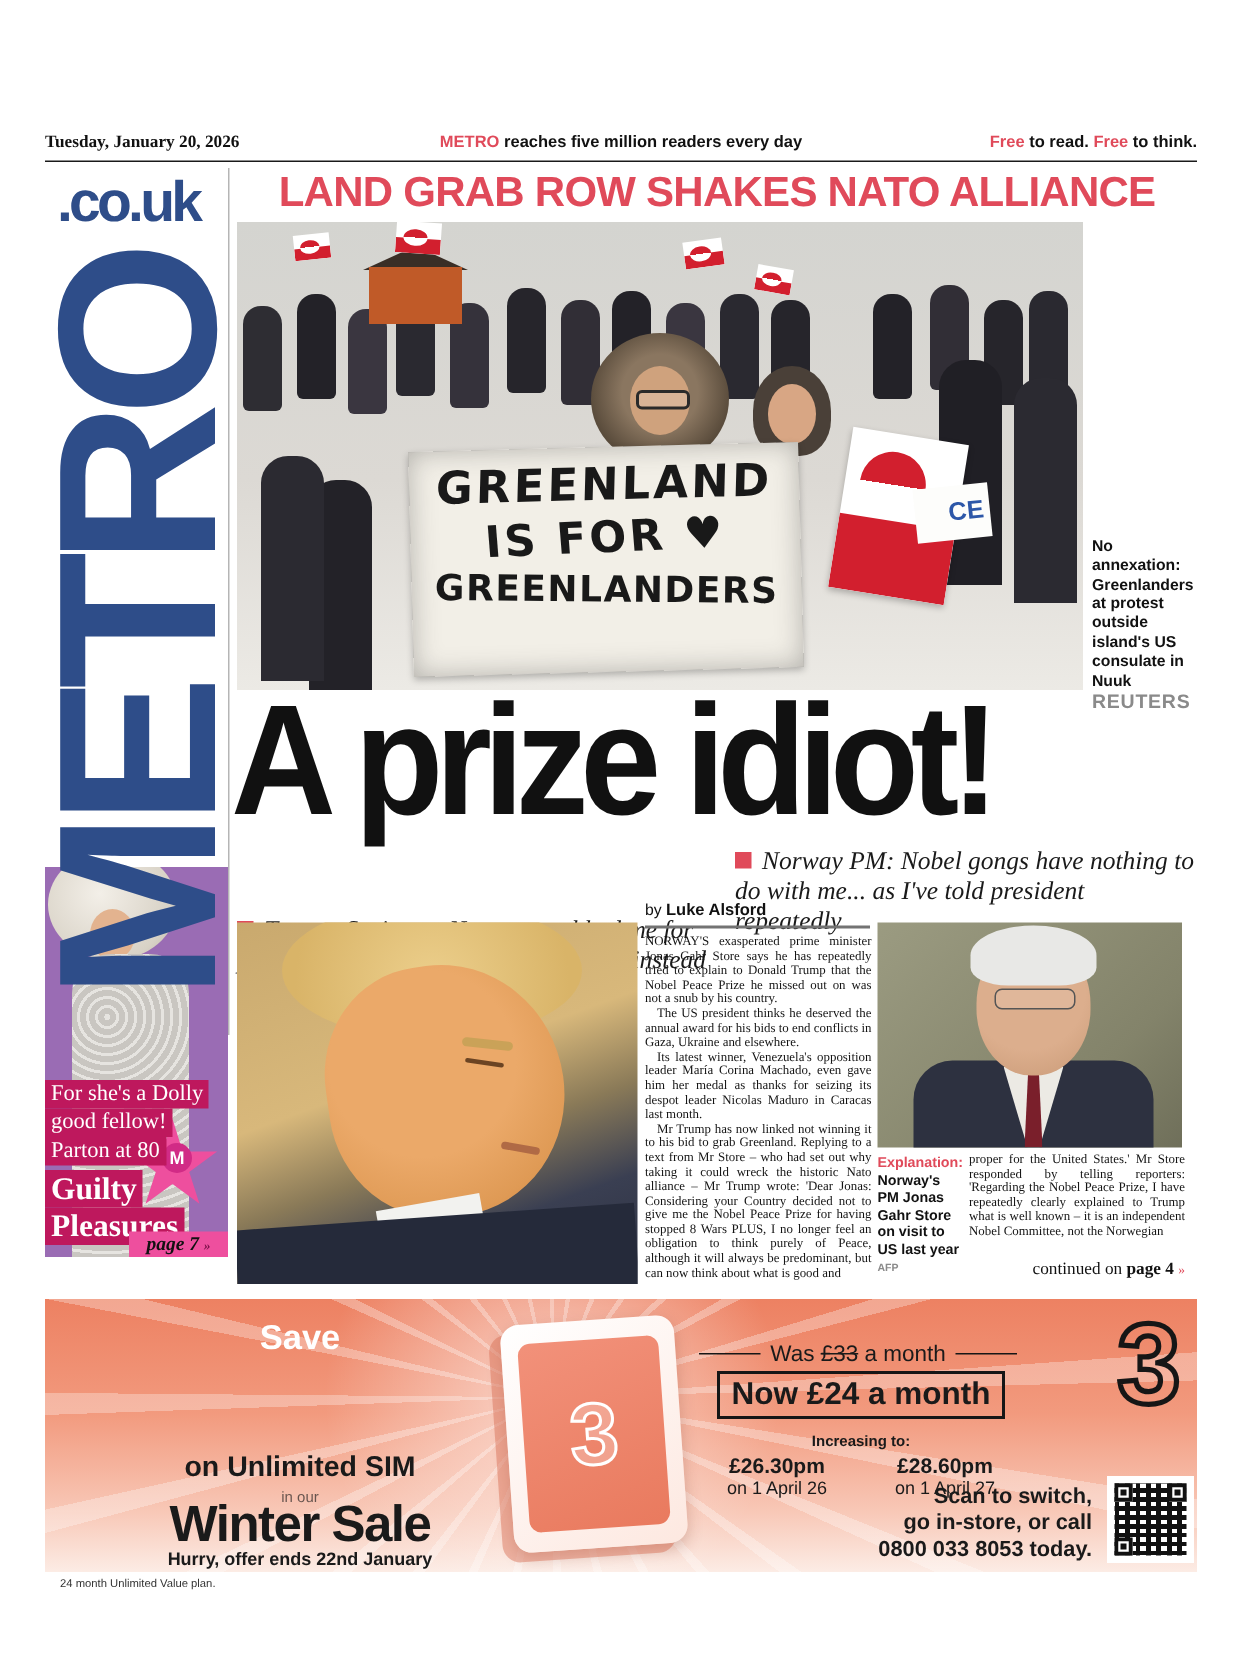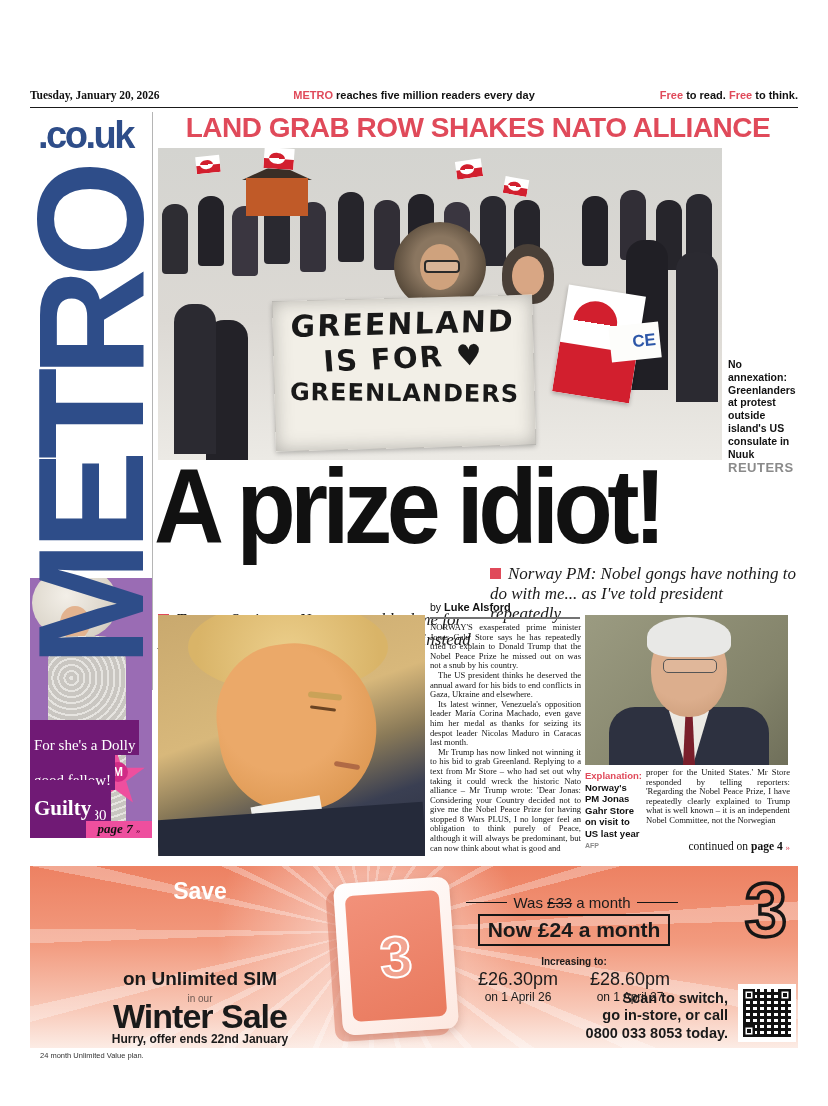--- a/index.html
+++ b/index.html
@@ -16,21 +16,21 @@
   
   #masthead{left:30px;top:112px;width:122px;height:578px;border-right:1px solid #b5b5b5;z-index:5;}
   #masthead .domain{position:absolute;left:8px;top:2px;width:114px;font-size:38px;font-weight:bold;letter-spacing:-2.5px;color:#2e4d89;}
   #masthead .vbrand{position:absolute;left:50%;top:53%;transform:translate(-50%,-50%) rotate(-90deg);white-space:nowrap;font-size:150px;font-weight:bold;letter-spacing:-9px;color:#2e4d89;line-height:1;}
 
   
   #dolly{left:30px;top:578px;width:122px;height:260px;background:#9a6cb4;overflow:hidden;z-index:4;}
   #dolly .hair{position:absolute;left:2px;top:-12px;width:86px;height:74px;border-radius:50%;background:radial-gradient(circle at 40% 40%,#f3efe8,#d8d2c6 70%,#b9b2a4);}
   #dolly .face{position:absolute;left:30px;top:28px;width:30px;height:34px;border-radius:50%;background:#e3b38f;}
   #dolly .dress{position:absolute;left:18px;top:58px;width:78px;height:210px;border-radius:26px 26px 0 0;background:repeating-radial-gradient(circle at 30% 20%,#e6e4e0 0 2px,#c9c6c1 2px 6px);}
-  .strip{display:inline-block;background:#701a75;color:#fff;font-family:"Liberation Serif",serif;padding:16px 4px 1px 4px;}
+  .strip{display:inline-block;background:#be185d;color:#fff;font-family:"Liberation Serif",serif;padding:0 4px 1px 4px;}
   #dolly-lines{position:absolute;left:0;top:142px;line-height:18px;font-size:15px;z-index:3;}
   #strand{position:absolute;left:0;top:202px;line-height:24px;font-size:21px;font-weight:bold;z-index:3;}
   #dolly .star{position:absolute;right:6px;top:168px;width:62px;height:62px;background:#ee4f9e;clip-path:polygon(50% 0%,61% 35%,98% 35%,68% 57%,79% 91%,50% 70%,21% 91%,32% 57%,2% 35%,39% 35%);z-index:2;}
   #dolly .mbadge{position:absolute;right:24px;top:184px;width:20px;height:20px;border-radius:50%;background:#d12b86;color:#fff;font-size:12px;font-weight:bold;text-align:center;line-height:20px;z-index:3;}
   #dolly .pageref{position:absolute;right:0;bottom:0;left:56px;height:17px;background:#ee4f9e;color:#111;font-family:"Liberation Serif",serif;font-style:italic;font-weight:bold;font-size:13px;text-align:center;line-height:16px;z-index:3;}
   #dolly .pageref .arw{font-size:9px;color:#7a1048;}
 
   
   #banner{left:158px;top:112px;width:640px;height:34px;text-align:center;}
   #banner span{font-size:28px;font-weight:bold;letter-spacing:-0.5px;color:#e04a5a;}
@@ -127,21 +127,21 @@
   #ad .sim .inner{position:absolute;left:11px;top:13px;right:11px;bottom:13px;border-radius:8px;background:linear-gradient(160deg,#f2917a,#e97a5e);display:flex;align-items:center;justify-content:center;}
   #ad .sim .three{font-size:58px;font-weight:bold;color:rgba(255,255,255,.25);-webkit-text-stroke:2px #fff;}
   #ad .logo3{position:absolute;left:700px;top:0px;width:72px;height:84px;font-size:76px;font-weight:bold;color:#161616;-webkit-text-fill-color:rgba(0,0,0,0);-webkit-text-stroke:3.5px #161616;text-align:center;}
   #ad .wasrow{position:absolute;left:436px;top:28px;width:212px;display:flex;align-items:center;gap:6px;font-size:15px;}
   #ad .wasrow::before,#ad .wasrow::after{content:"";flex:1;height:1.5px;background:#161616;}
   #ad .wasrow .strike{text-decoration:line-through;}
   #ad .nowbox{position:absolute;left:448px;top:48px;width:188px;height:28px;border:2.5px solid #161616;text-align:center;font-weight:bold;font-size:21px;line-height:28px;}
   #ad .increasing{position:absolute;left:448px;top:90px;width:192px;text-align:center;font-weight:bold;font-size:10px;}
   #ad .prices{position:absolute;left:436px;top:103px;width:216px;display:flex;justify-content:space-between;text-align:center;}
   #ad .prices .p{width:104px;}
-  #ad .prices .val{font-weight:normal;font-size:18px;}
+  #ad .prices .val{font-weight:bold;font-size:14px;}
   #ad .prices .date{font-size:12px;}
   #ad .scan{position:absolute;left:470px;top:124px;width:228px;text-align:right;font-weight:bold;font-size:14.5px;line-height:1.2;}
   #ad .qr{position:absolute;left:708px;top:118px;width:58px;height:58px;background:#fff;padding:0;}
   #ad .qr .mod{position:absolute;left:5px;top:5px;width:48px;height:48px;
       background:repeating-linear-gradient(90deg,#111 0 3px,transparent 3px 7px),repeating-linear-gradient(0deg,#111 0 3px,transparent 3px 6px);}
   #ad .qr .f{position:absolute;width:12px;height:12px;background:#111;box-shadow:inset 0 0 0 2.5px #111,inset 0 0 0 4px #fff;}
   #smallprint{left:40px;top:1051px;font-size:7.5px;color:#333;}
 </style>
 </head>
 <body>

